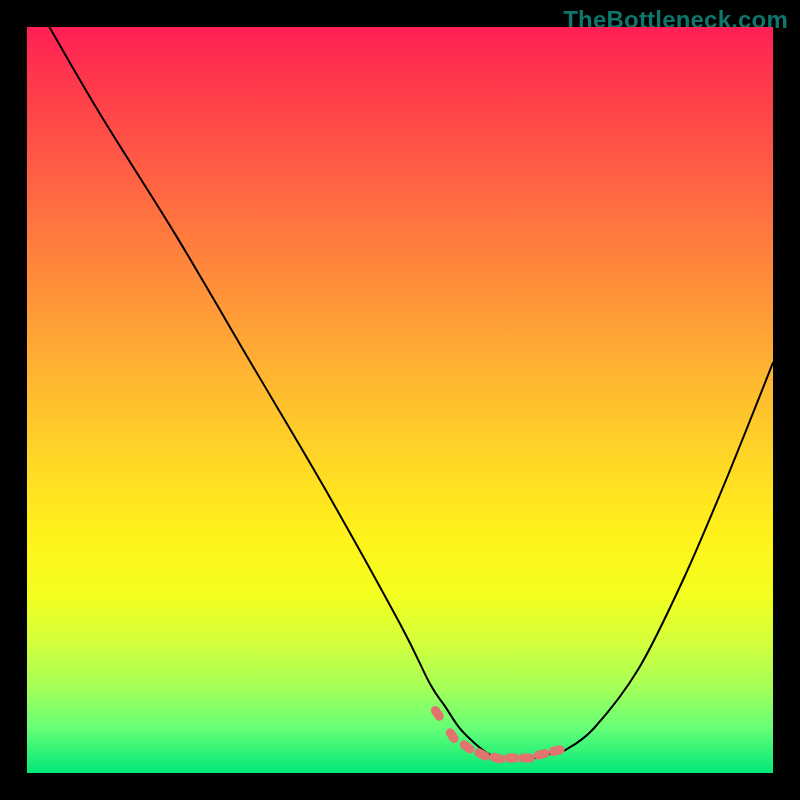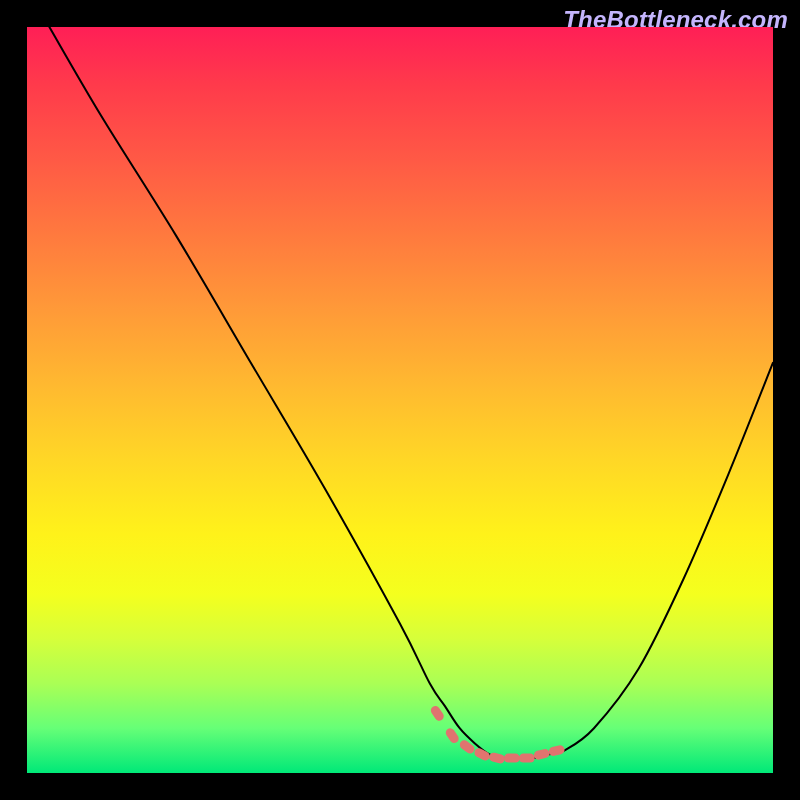--- a/index.html
+++ b/index.html
@@ -14,26 +14,25 @@
   .frame {
     position: relative;
     width: 800px;
     height: 800px;
     background: #000;
   }
   .watermark {
     position: absolute;
     top: 6px;
     right: 12px;
-    color: #c4b5fd;
+    color: #0f766e;
     font-size: 24px;
     font-weight: 600;
     letter-spacing: 0.2px;
     user-select: none;
-    font-style: italic;
   }
   .plot-area {
     position: absolute;
     left: 27px;
     top: 27px;
     width: 746px;
     height: 746px;
     
     background: linear-gradient(
       to bottom,

